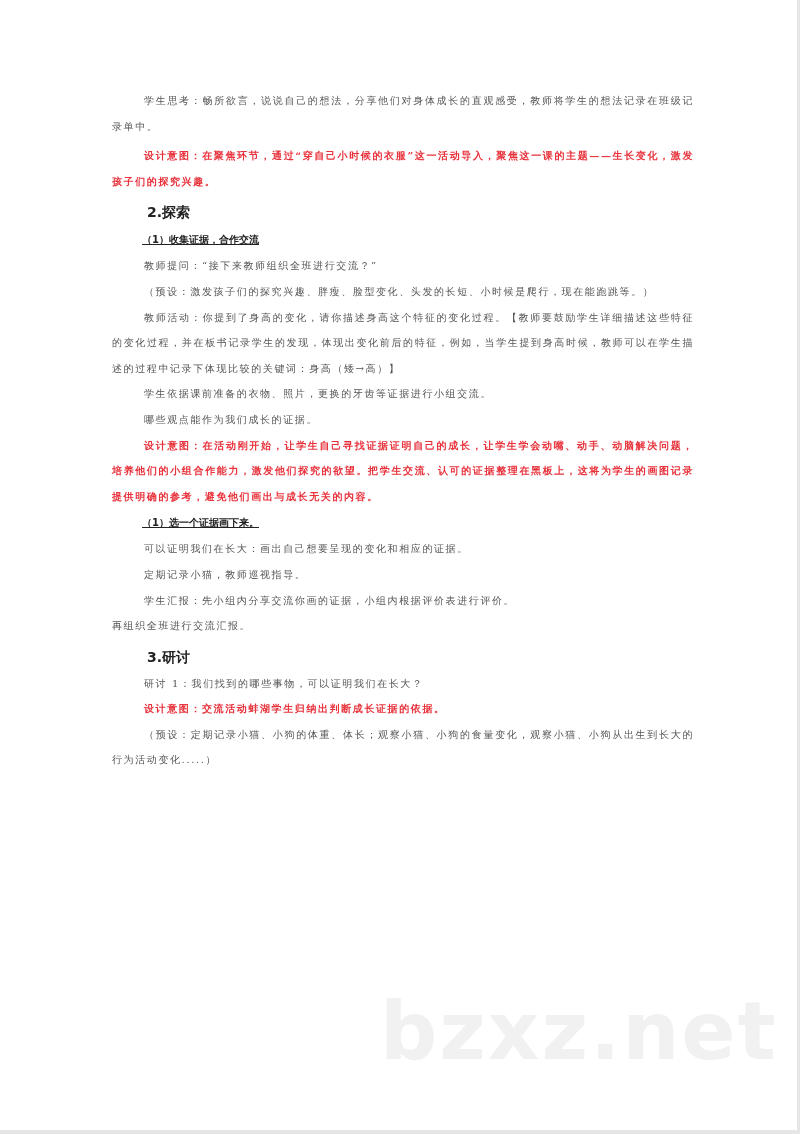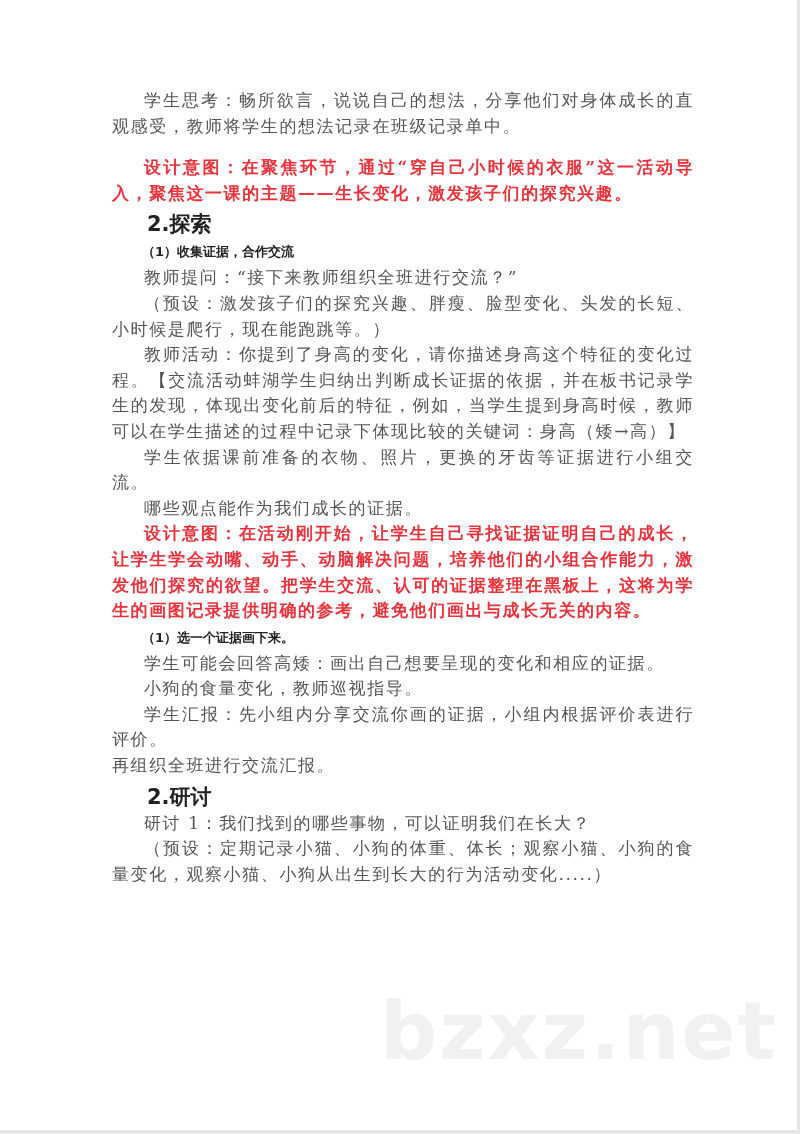--- a/index.html
+++ b/index.html
@@ -13,34 +13,34 @@
     position: absolute; left: 0; top: 0;
     width: 797px; height: 1130px;
     background: #ffffff;
     border-right: 3px solid #e6e6e6;
     border-bottom: 4px solid #e6e6e6;
   }
   .content {
     position: absolute; left: 112px; top: 88px; width: 582px;
   }
   p {
-    margin: 0; font-size: 17px; line-height: 25.6px;
+    margin: 0; font-size: 10px; line-height: 25.6px;
     color: #555555; letter-spacing: 1.6px;
     text-align: justify;
   }
   p.indent { text-indent: 32px; }
   p.red { color: #e8323c; font-weight: bold; }
-  p.gap-top { margin-top: 16px; }
+  p.gap-top { margin-top: 4px; }
   h2, h3 {
     margin: 0; color: #222222;
     font-family: "DejaVu Sans", "Liberation Sans", sans-serif;
     font-weight: bold;
   }
-  h2 { font-size: 21px; line-height: 28px; padding-left: 35px; margin-top: 4px; }
-  h3 { font-size: 13px; line-height: 27px; padding-left: 30px; }
+  h2 { font-size: 14px; line-height: 28px; padding-left: 35px; margin-top: 4px; }
+  h3 { font-size: 10px; line-height: 27px; padding-left: 30px; text-decoration: underline; }
   .watermark {
     position: absolute; left: 380px; top: 992px;
     font-family: "DejaVu Sans", "Liberation Sans", sans-serif;
     font-weight: bold; font-size: 80px; letter-spacing: 2px;
     color: #f1f1f1; line-height: 1;
     pointer-events: none;
   }
 </style>
 </head>
 <body>
@@ -49,30 +49,31 @@
   <div class="content">
 
     <p class="indent">学生思考：畅所欲言，说说自己的想法，分享他们对身体成长的直观感受，教师将学生的想法记录在班级记录单中。</p>
     <p class="indent red gap-top">设计意图：在聚焦环节，通过“穿自己小时候的衣服”这一活动导入，聚焦这一课的主题——生长变化，激发孩子们的探究兴趣。</p>
 
     <h2>2.探索</h2>
     <h3>（1）收集证据，合作交流</h3>
 
     <p class="indent">教师提问：“接下来教师组织全班进行交流？”</p>
     <p class="indent">（预设：激发孩子们的探究兴趣、胖瘦、脸型变化、头发的长短、小时候是爬行，现在能跑跳等。）</p>
-    <p class="indent">教师活动：你提到了身高的变化，请你描述身高这个特征的变化过程。【交流活动蚌湖学生归纳出判断成长证据的依据，并在板书记录学生的发现，体现出变化前后的特征，例如，当学生提到身高时候，教师可以在学生描述的过程中记录下体现比较的关键词：身高（矮→高）】</p>
+    <p class="indent">教师活动：你提到了身高的变化，请你描述身高这个特征的变化过程。【教师要鼓励学生详细描述这些特征的变化过程，并在板书记录学生的发现，体现出变化前后的特征，例如，当学生提到身高时候，教师可以在学生描述的过程中记录下体现比较的关键词：身高（矮→高）】</p>
     <p class="indent">学生依据课前准备的衣物、照片，更换的牙齿等证据进行小组交流。</p>
     <p class="indent">哪些观点能作为我们成长的证据。</p>
     <p class="indent red">设计意图：在活动刚开始，让学生自己寻找证据证明自己的成长，让学生学会动嘴、动手、动脑解决问题，培养他们的小组合作能力，激发他们探究的欲望。把学生交流、认可的证据整理在黑板上，这将为学生的画图记录提供明确的参考，避免他们画出与成长无关的内容。</p>
 
     <h3>（1）选一个证据画下来。</h3>
-    <p class="indent">学生可能会回答高矮：画出自己想要呈现的变化和相应的证据。</p>
-    <p class="indent">小狗的食量变化，教师巡视指导。</p>
+    <p class="indent">可以证明我们在长大：画出自己想要呈现的变化和相应的证据。</p>
+    <p class="indent">定期记录小猫，教师巡视指导。</p>
     <p class="indent">学生汇报：先小组内分享交流你画的证据，小组内根据评价表进行评价。</p>
     <p>再组织全班进行交流汇报。</p>
 
-    <h2>2.研讨</h2>
+    <h2>3.研讨</h2>
     <p class="indent">研讨 1：我们找到的哪些事物，可以证明我们在长大？</p>
+    <p class="indent red">设计意图：交流活动蚌湖学生归纳出判断成长证据的依据。</p>
     <p class="indent">（预设：定期记录小猫、小狗的体重、体长；观察小猫、小狗的食量变化，观察小猫、小狗从出生到长大的行为活动变化.....）</p>
   </div>
 
   <div class="watermark">bzxz.net</div>
 </div>
 
 </body></html>

